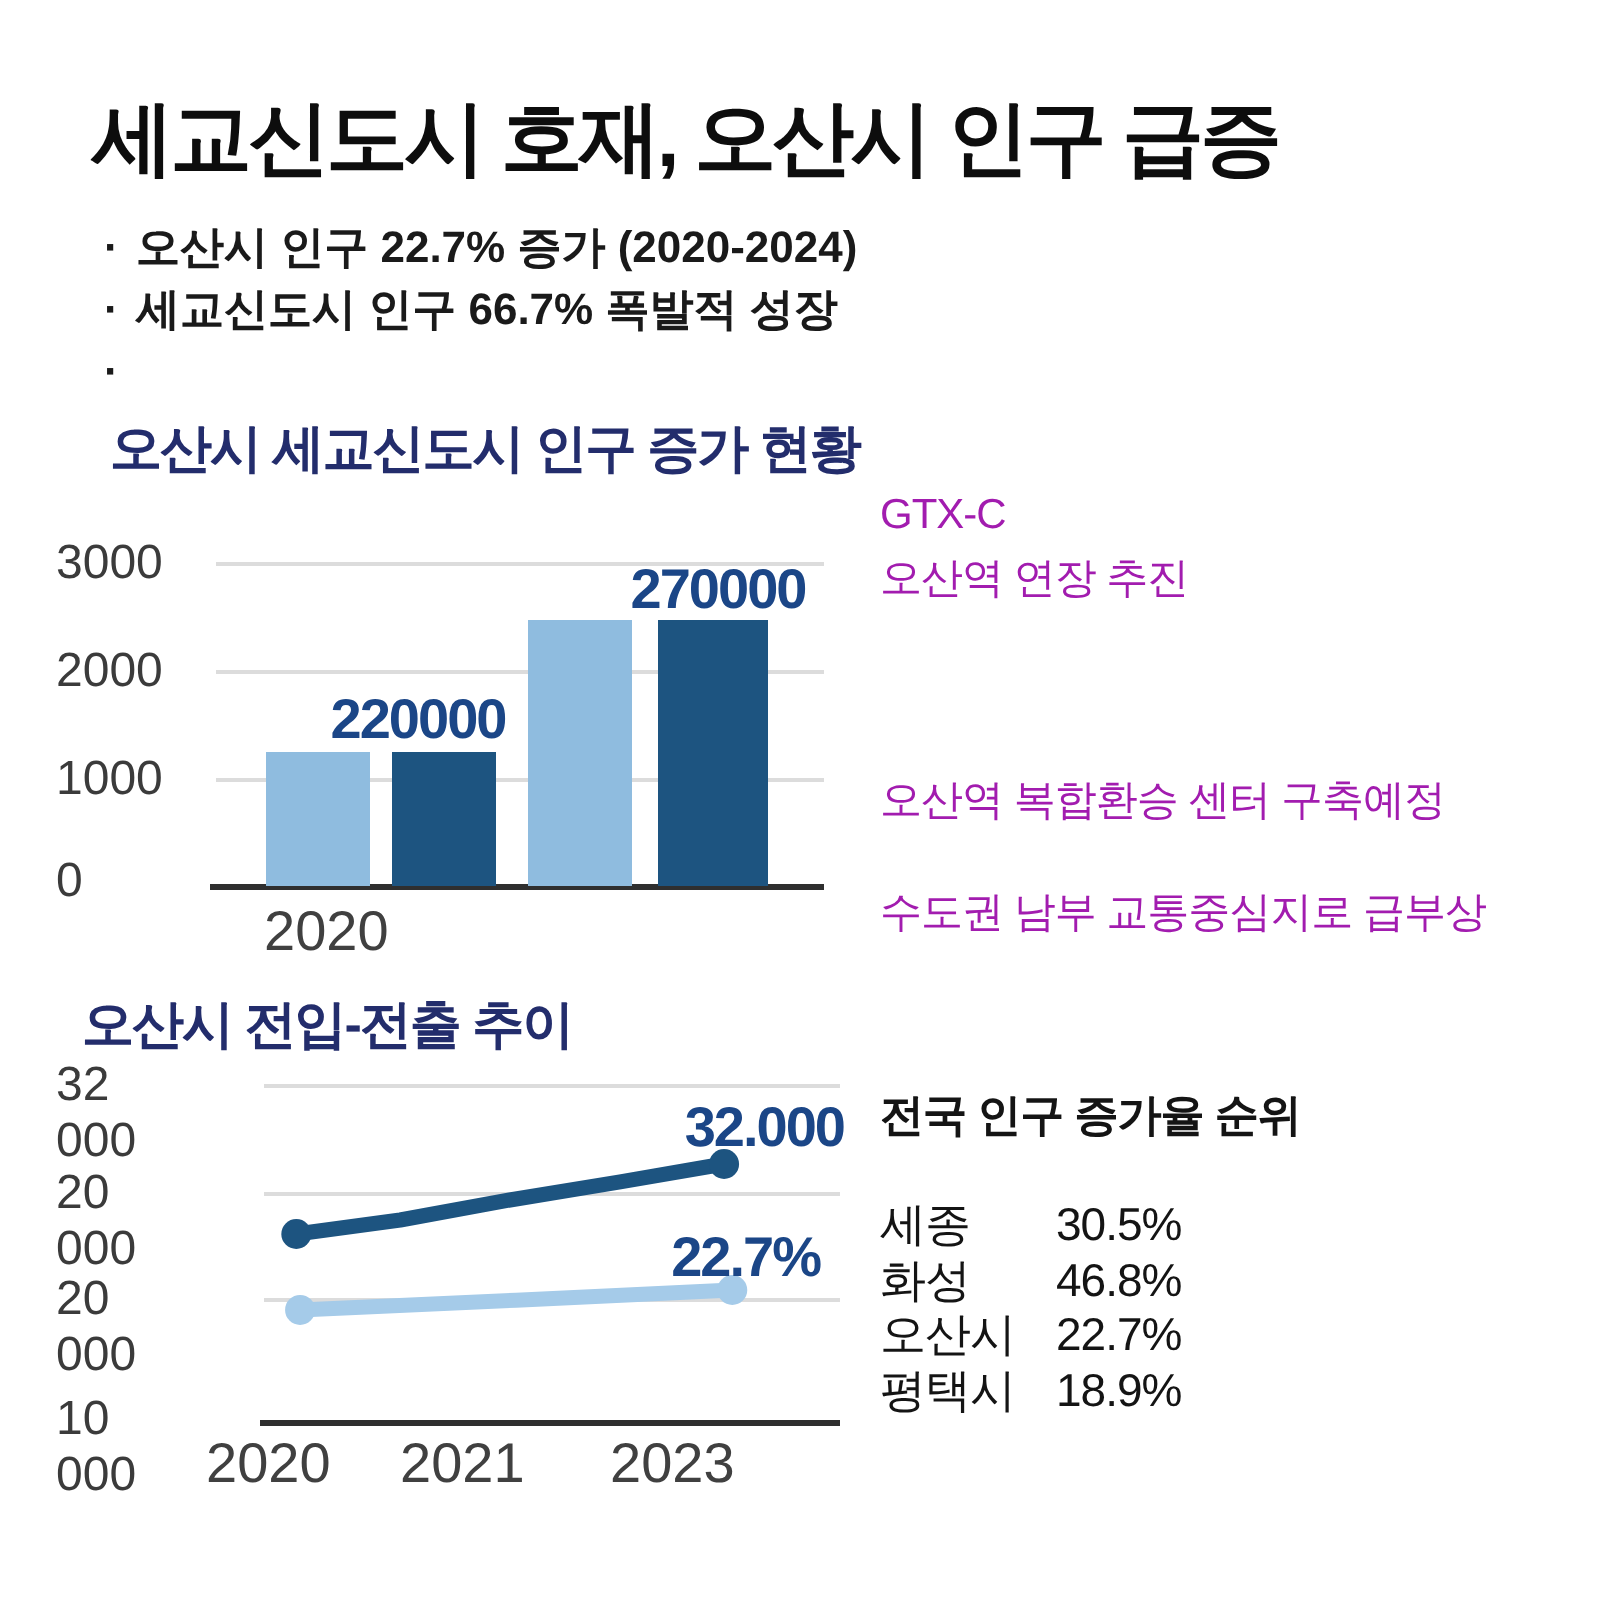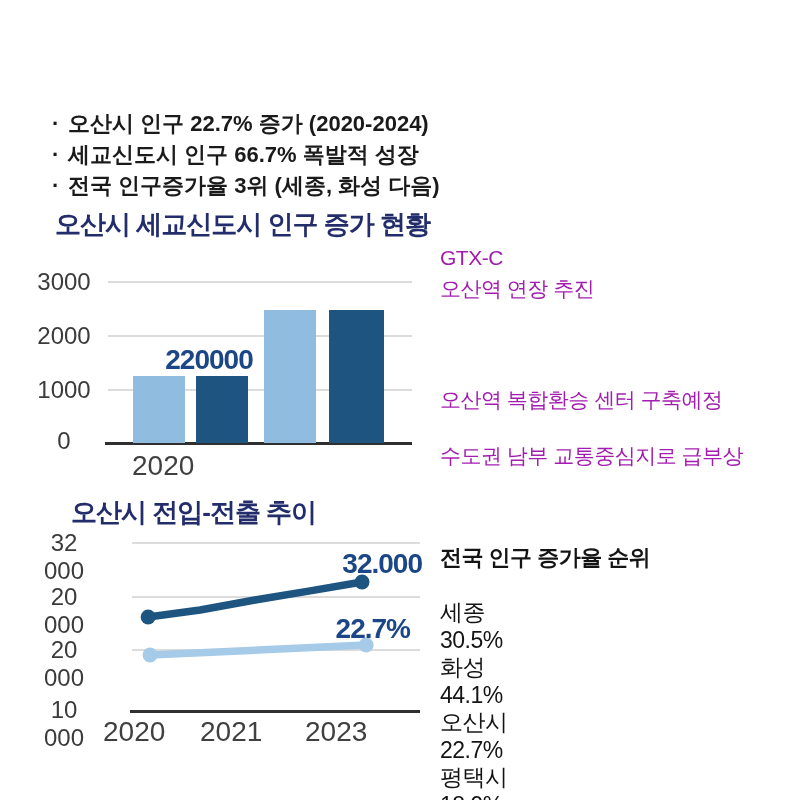--- a/index.html
+++ b/index.html
@@ -14,27 +14,27 @@
     left:46px;top:42px;width:720px;
     font-size:41px;font-weight:900;letter-spacing:-2px;color:#0d0d0d;
   }
   .bullets{left:52px;top:108px;width:700px;font-size:22px;font-weight:600;color:#1a1a1a;}
   .bullet-row{display:flex;align-items:flex-start;line-height:31px;}
   .bullet-marker{width:16px;flex:0 0 16px;}
 
   
   .chart-title{font-size:26px;font-weight:800;color:#232d6c;letter-spacing:-1px;}
   .bar-title{left:55px;top:207px;width:400px;}
-  .line-title{left:71px;top:495px;width:400px;}
+  .line-title{left:41px;top:495px;width:400px;}
 
   
   .grid{height:2px;background:#dcdcdc;left:108px;width:304px;}
   .bar-grid-1{top:281px;} .bar-grid-2{top:335px;} .bar-grid-3{top:389px;}
   .bar-axis{left:105px;top:442px;width:307px;height:2.5px;background:#2f2f2f;}
-  .ytick{width:72px;text-align:center;font-size:24px;color:#3b3b3b;left:28px;}
+  .ytick{width:72px;text-align:left;font-size:24px;color:#3b3b3b;left:28px;}
   .bar-yt-0{top:268px;} .bar-yt-1{top:322px;} .bar-yt-2{top:376px;} .bar-yt-3{top:427px;}
   .bar{bottom:357px;width:52px;}
   .bar-1{left:133px;} .bar-2{left:196px;} .bar-3{left:264px;} .bar-4{left:329px;width:55px;}
   .xtick{width:110px;text-align:left;font-size:28px;color:#404040;}
   .bar-xt-0{left:132px;top:450px;} .bar-xt-1{left:268px;top:450px;}
   .datalabel{font-size:28px;font-weight:800;color:#1b4687;letter-spacing:-1px;text-align:center;width:170px;}
   .bar-dl-0{left:124px;top:344px;text-align:center;} .bar-dl-1{left:274px;top:279px;}
 
   
   .lgrid{height:2px;background:#dcdcdc;left:132px;width:288px;}
@@ -45,41 +45,41 @@
   .line-svg{left:105px;top:540px;width:315px;height:175px;}
   .line-dl{text-align:right;width:170px;}
   .line-dl-0{left:252px;top:548px;} .line-dl-1{left:240px;top:613px;}
 
   
   .rt-line{left:440px;width:340px;font-size:21px;font-weight:500;color:#a21caf;letter-spacing:-0.5px;}
   .rt-0{top:246px;} .rt-1{top:275px;} .rt-2{top:330px;} .rt-3{top:386px;} .rt-4{top:442px;}
 
   .rank-title{left:440px;top:543px;width:330px;font-size:22px;font-weight:600;color:#141414;letter-spacing:-0.5px;}
   .rank-rows{left:440px;top:599px;width:300px;font-size:23px;font-weight:500;color:#141414;}
-  .rank-row{display:flex;line-height:27.5px;letter-spacing:-0.5px;flex-direction:column;}
+  .rank-row{display:flex;line-height:27.5px;letter-spacing:-0.5px;}
   .rank-name{width:88px;}
 </style>
 </head>
 <body>
 
 <div class="poster">
 
+  <div class="abs headline">세교신도시 호재, 오산시 인구 급증</div>
 
   <div class="abs bullets">
     <div class="bullet-row">
       <span class="bullet-marker">·</span>
       <span>오산시 인구 22.7% 증가 (2020-2024)</span>
     </div>
     <div class="bullet-row">
       <span class="bullet-marker">·</span>
       <span>세교신도시 인구 66.7% 폭발적 성장</span>
     </div>
     <div class="bullet-row">
       <span class="bullet-marker">·</span>
-      <span>전국 인구증가율 3위 (세종, 화성 다음)</span>
     </div>
   </div>
 
   <div class="abs chart-title bar-title">오산시 세교신도시 인구 증가 현황</div>
 
   <div class="abs grid bar-grid-1"></div>
   <div class="abs grid bar-grid-2"></div>
   <div class="abs grid bar-grid-3"></div>
   <div class="abs bar-axis"></div>
 
@@ -87,20 +87,21 @@
   <div class="abs ytick bar-yt-1">2000</div>
   <div class="abs ytick bar-yt-2">1000</div>
   <div class="abs ytick bar-yt-3">0</div>
 
   <div class="abs bar bar-1" style="height: 67px; background: rgb(143, 188, 223);"></div>
   <div class="abs bar bar-2" style="height: 67px; background: rgb(29, 84, 128);"></div>
   <div class="abs bar bar-3" style="height: 133px; background: rgb(143, 188, 223);"></div>
   <div class="abs bar bar-4" style="height: 133px; background: rgb(29, 84, 128);"></div>
 
   <div class="abs datalabel bar-dl-0">220000</div>
+  <div class="abs datalabel bar-dl-1">270000</div>
 
   <div class="abs xtick bar-xt-0">2020</div>
 
   <div class="abs rt-line rt-0">GTX-C</div>
   <div class="abs rt-line rt-1">오산역 연장 추진</div>
   <div class="abs rt-line rt-3">오산역 복합환승 센터 구축예정</div>
   <div class="abs rt-line rt-4">수도권 남부 교통중심지로 급부상</div>
 
   <div class="abs chart-title line-title">오산시 전입-전출 추이</div>
 
@@ -131,21 +132,21 @@
   <div class="abs xtick line-xt-2">2023</div>
 
   <div class="abs rank-title">전국 인구 증가율 순위</div>
   <div class="abs rank-rows">
     <div class="rank-row">
       <span class="rank-name">세종</span>
       <span>30.5%</span>
     </div>
     <div class="rank-row">
       <span class="rank-name">화성</span>
-      <span>44.1%</span>
+      <span>46.8%</span>
     </div>
     <div class="rank-row">
       <span class="rank-name">오산시</span>
       <span>22.7%</span>
     </div>
     <div class="rank-row">
       <span class="rank-name">평택시</span>
       <span>18.9%</span>
     </div>
   </div>

